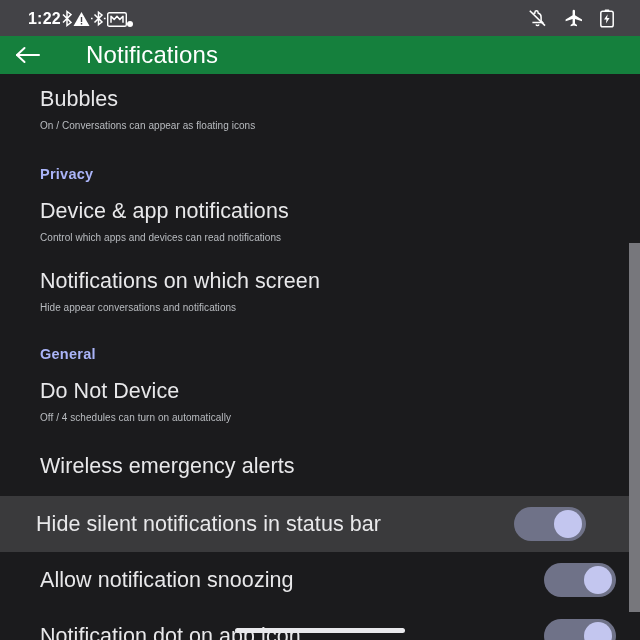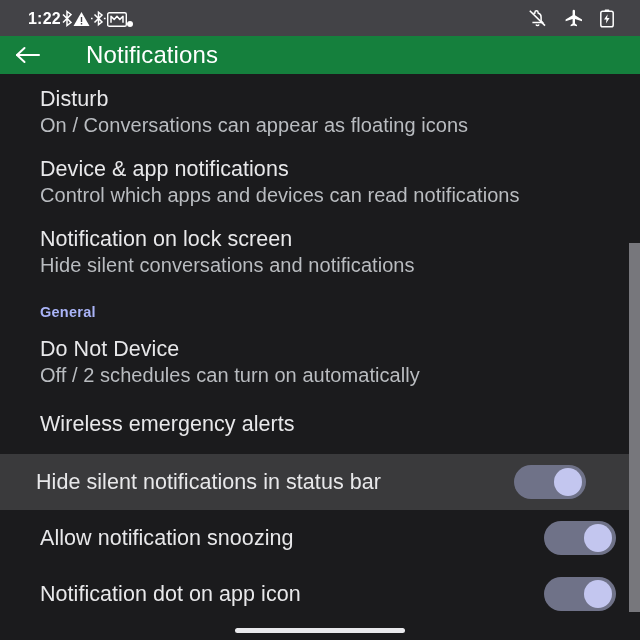--- a/index.html
+++ b/index.html
@@ -108,21 +108,21 @@
 
   .row-title {
     color: #e8e8ea;
     font-size: 21.5px;
     font-weight: 400;
     line-height: 27px;
     letter-spacing: 0.05px;
   }
   .row-sub {
     color: #b9bcc0;
-    font-size: 20px;
+    font-size: 10px;
     font-weight: 400;
     line-height: 21px;
     letter-spacing: 0.05px;
     margin-top: 2px;
   }
 
   .section-header {
     color: #aab4f8;
     font-size: 14.5px;
     font-weight: bold;
@@ -251,41 +251,42 @@
         <path d="M24 10H2"></path>
         <path d="M9.5 3L2 10l7.5 7"></path>
       </svg>
     </div>
     <div class="app-title">Notifications</div>
   </div>
 
   <div class="list" id="list">
       <div class="row" style="padding-top: 12px; padding-bottom: 14px;">
         <div class="row-text">
-          <div class="row-title">Disturb</div>
+          <div class="row-title">Bubbles</div>
           <div class="row-sub">On / Conversations can appear as floating icons</div>
         </div>
       </div>
+      <div class="section-header" style="padding-top: 16px; padding-bottom: 10px;">Privacy</div>
       <div class="row" style="padding-top: 6px; padding-bottom: 12px; align-items: center;">
         <div class="row-text">
           <div class="row-title">Device &amp; app notifications</div>
           <div class="row-sub">Control which apps and devices can read notifications</div>
         </div>
       </div>
       <div class="row" style="padding-top: 8px; padding-bottom: 12px;">
         <div class="row-text">
-          <div class="row-title">Notification on lock screen</div>
-          <div class="row-sub">Hide silent conversations and notifications</div>
+          <div class="row-title">Notifications on which screen</div>
+          <div class="row-sub">Hide appear conversations and notifications</div>
         </div>
       </div>
       <div class="section-header" style="padding-top: 16px; padding-bottom: 10px;">General</div>
       <div class="row" style="padding-top: 6px; padding-bottom: 12px;">
         <div class="row-text">
           <div class="row-title">Do Not Device</div>
-          <div class="row-sub">Off / 2 schedules can turn on automatically</div>
+          <div class="row-sub">Off / 4 schedules can turn on automatically</div>
         </div>
       </div>
       <div class="row" style="padding-top: 6px; padding-bottom: 10px;">
         <div class="row-text">
           <div class="row-title">Wireless emergency alerts</div>
         </div>
       </div>
       <div class="row highlighted" style="padding-top: 8px; padding-bottom: 8px; padding-left: 36px;">
         <div class="row-text" style="max-width: 460px;">
           <div class="row-title">Hide silent notifications in status bar</div>

